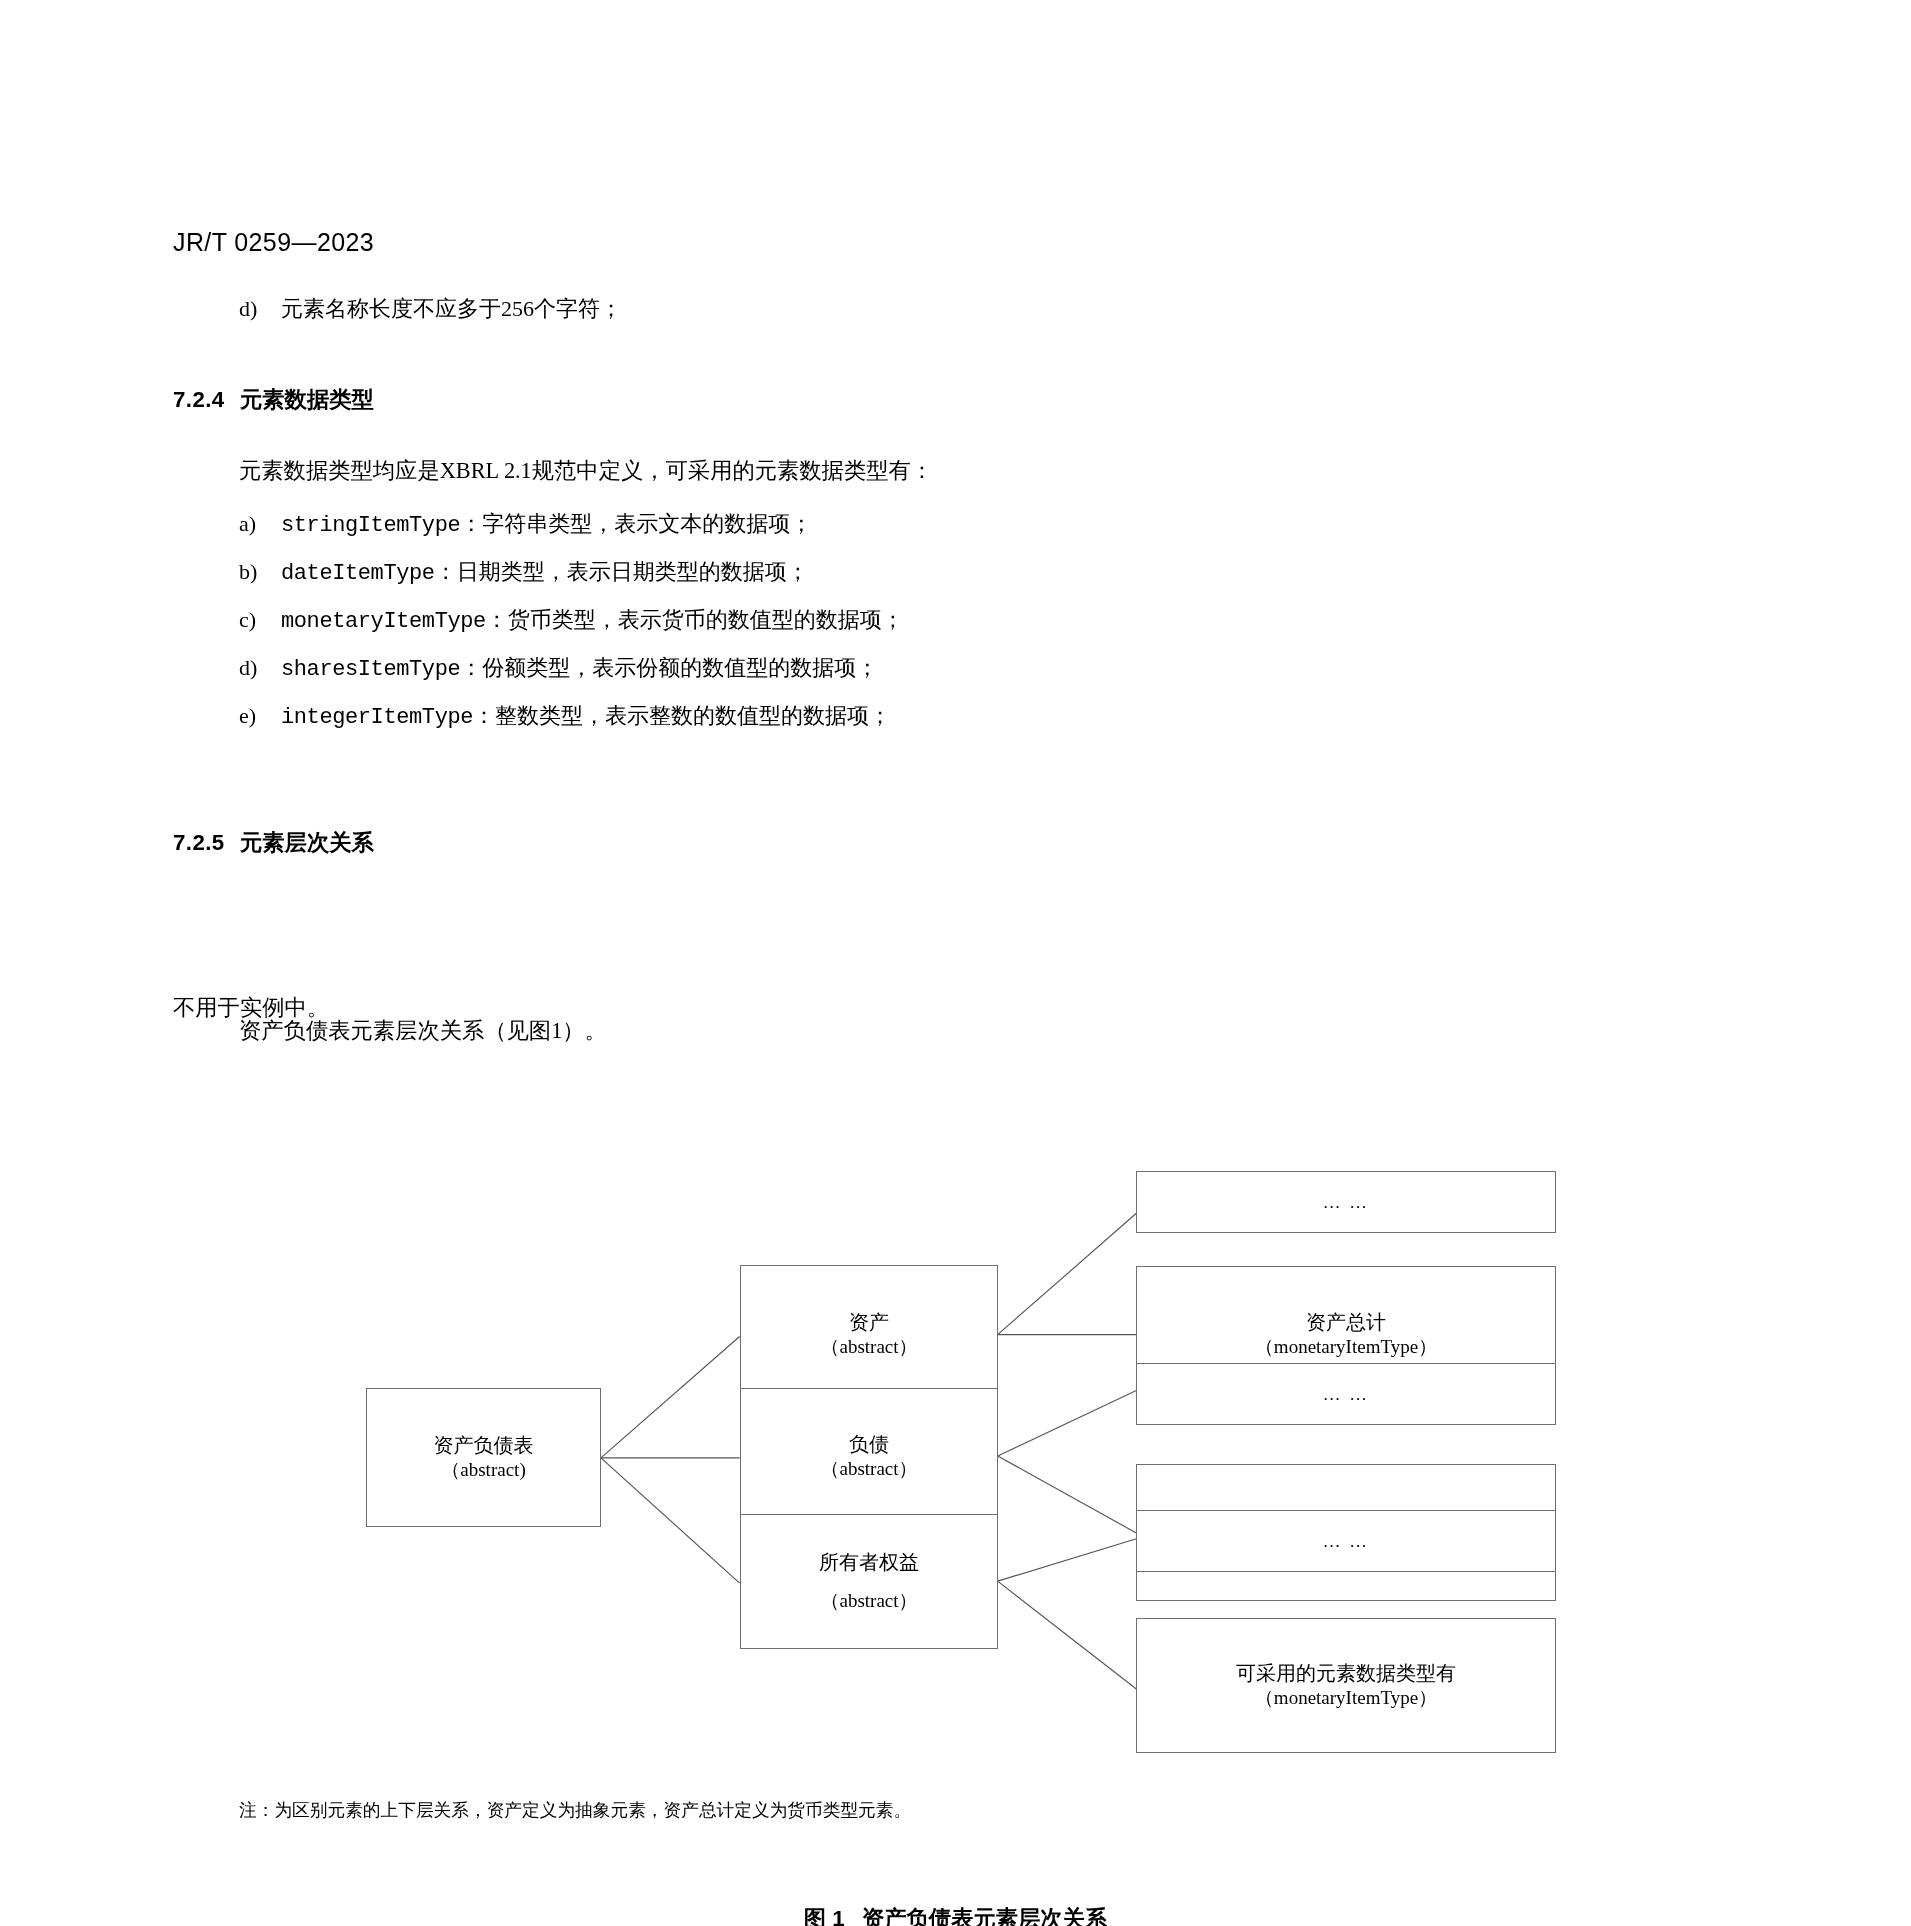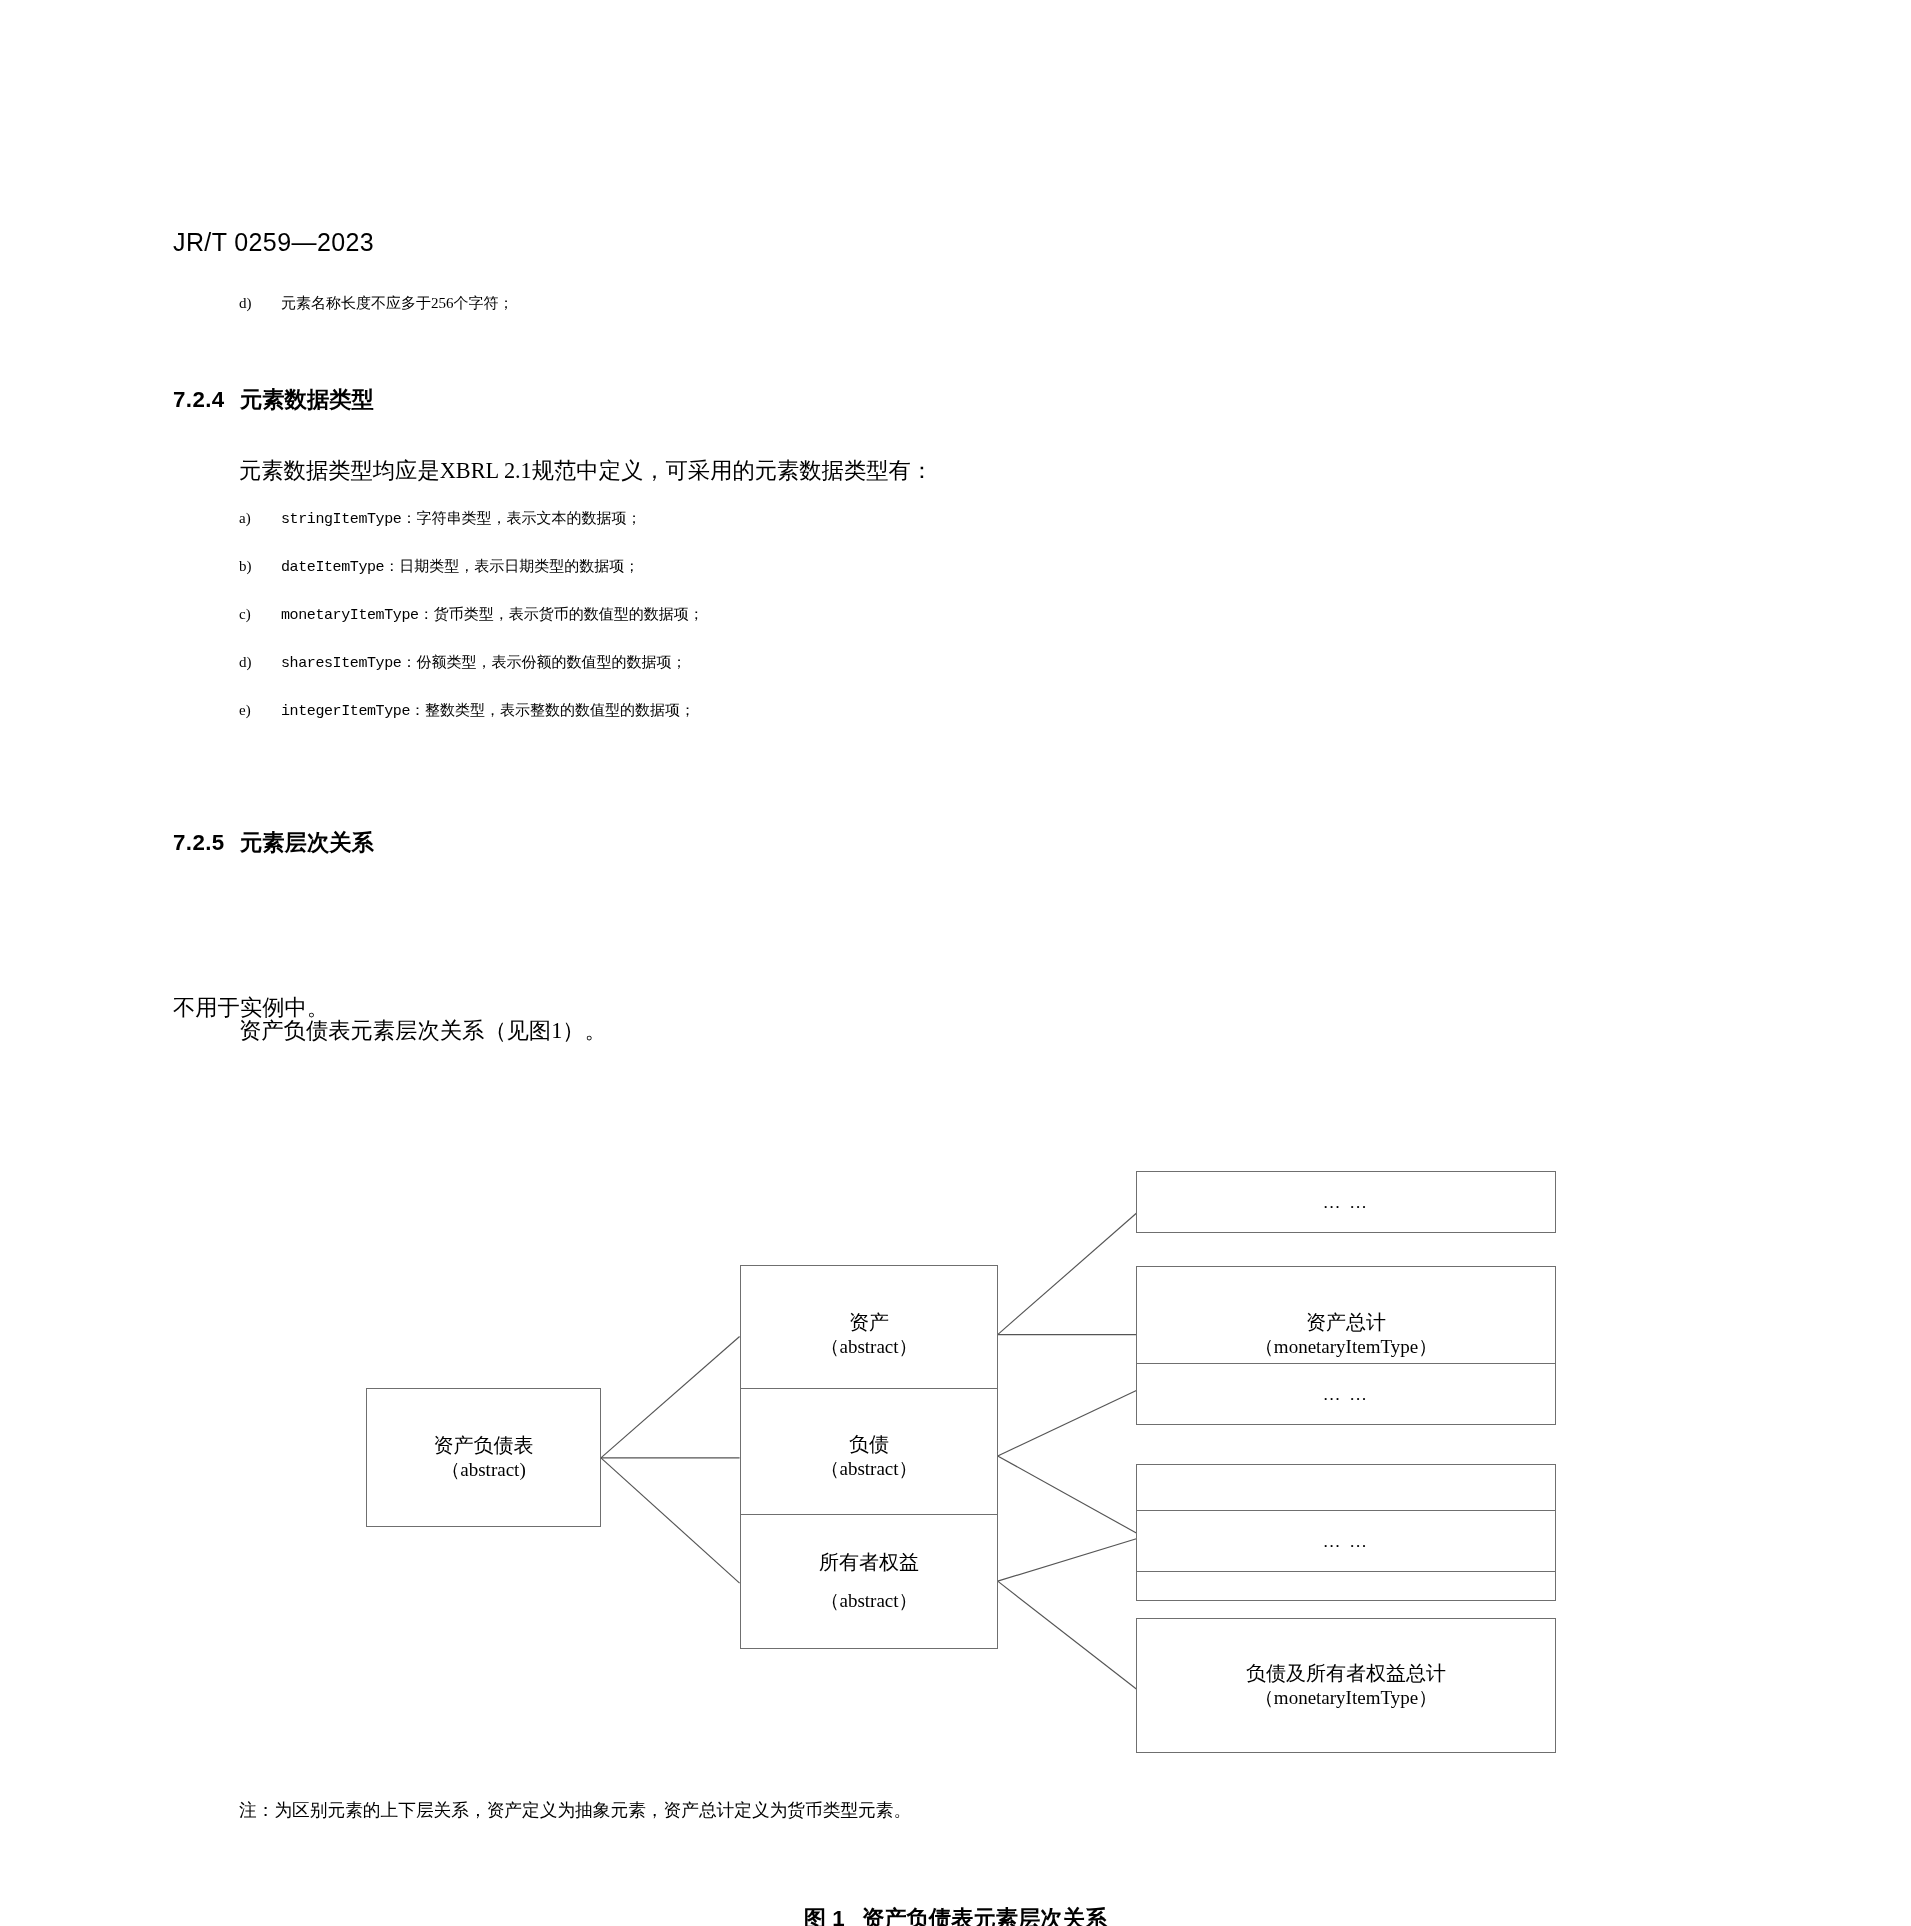--- a/index.html
+++ b/index.html
@@ -28,21 +28,21 @@
     top: 228px;
     font-family: "Liberation Sans", "DejaVu Sans", sans-serif;
     font-size: 25px;
     letter-spacing: 0.4px;
     white-space: nowrap;
   }
 
   
   .li {
     position: absolute;
-    font-size: 15px;
+    font-size: 22px;
     line-height: 1.42;
     white-space: nowrap;
   }
   .li .mk {
     display: inline-block;
     width: 42px;
     font-family: "Liberation Serif", "DejaVu Serif", serif;
   }
   .li .txt { font-family: "Liberation Serif", "DejaVu Serif", serif; }
   .mono { font-family: "Liberation Mono", "DejaVu Sans Mono", monospace; letter-spacing: -0.4px; }
@@ -214,21 +214,21 @@
     <div class="nbox" style="left:1136px; top:378px; width:420px; height:137px;">
       <div>负债合计</div>
       <div class="l2">（monetaryItemType）</div>
     </div>
 
     <div class="nbox ell" style="left:1136px; top:424px; width:420px; height:62px;">
       <div>… …</div>
     </div>
 
     <div class="nbox" style="left:1136px; top:532px; width:420px; height:135px;">
-      <div>负债及所有者权益总计</div>
+      <div>可采用的元素数据类型有</div>
       <div class="l2">（monetaryItemType）</div>
     </div>
   </div>
 
   <div class="note" style="left:239px; top:1798px;">注：为区别元素的上下层关系，资产定义为抽象元素，资产总计定义为货币类型元素。</div>
 
   <div class="caption" style="left:0; top:1904px;">
     <span class="cnum">图 1</span><span>资产负债表元素层次关系</span>
   </div>
 

